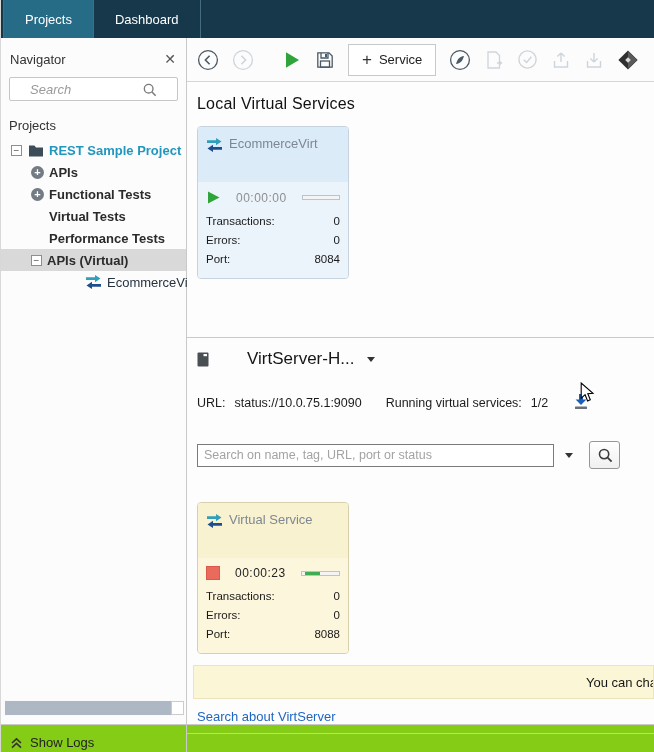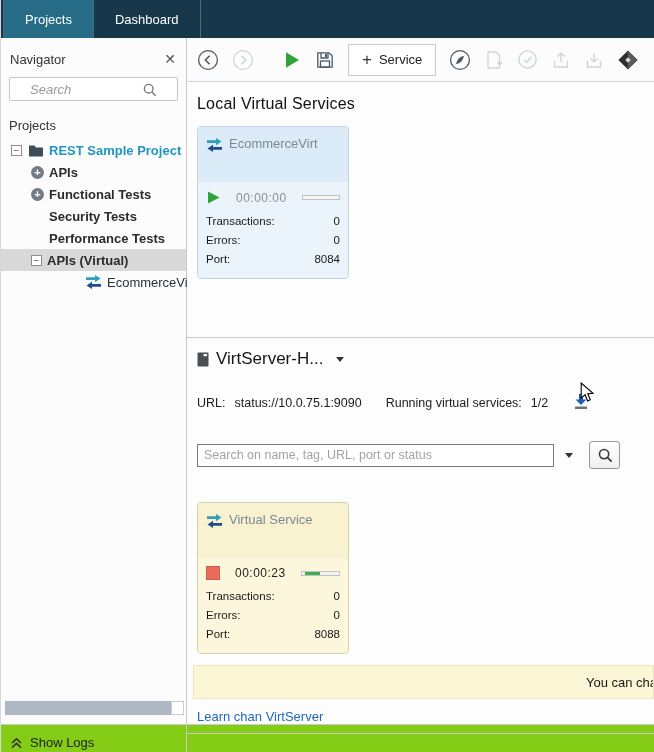--- a/index.html
+++ b/index.html
@@ -86,21 +86,21 @@
   .timer-row { display:flex; align-items:center; gap:15px; margin-bottom:10px; }
   .timer { font-size:12px; color:#8f8f8f; letter-spacing:0.5px; }
   .timer.dark { color:#222; }
   .stop-sq { width:14px; height:14px; background:#ea6a5b; border:1px solid #d9594b; flex:none; }
   .progress { flex:1; height:5px; background:#f4f4f4; border:1px solid #c2c2c2; position:relative; }
   .progress .fill { position:absolute; left:8%; top:0; height:100%; width:40%; background:#3fae53; }
   .stat-row { display:flex; justify-content:space-between; font-size:11.5px; color:#1a1a1a; margin:7px 0; }
   
   .hdiv { border-top:1px solid #c9c9c9; margin-left:-10px; }
   .vs-header { display:flex; align-items:center; gap:7px; margin:11px 0 0 0; }
-  .vs-title { font-size:17px; color:#161616; }
+  .vs-title { font-size:17px; color:#161616;margin-left:31px; }
   .caret { width:0; height:0; border-left:4.5px solid transparent; border-right:4.5px solid transparent; border-top:5px solid #333; margin-left:6px; }
   .vs-info { display:flex; align-items:flex-end; margin-top:24px; font-size:12.5px; color:#1c1c1c; }
   .vs-info .lab { color:#1c1c1c; }
   .vs-info .val { margin-left:9px; }
   .gap28 { width:24px; }
   .searchrow { display:flex; align-items:center; margin-top:31px; }
   .vs-search {
     width:357px; height:23px; border:1px solid #7b7b7b; background:#fff; padding:10px 6px;
     font-family:"Liberation Sans",sans-serif; font-size:12.5px; color:#333; outline:none;
   }
@@ -158,21 +158,21 @@
       </div>
       <div class="tree-row ind30">
         <span class="pluscircle">+</span>
         <span class="lbl">APIs</span>
       </div>
       <div class="tree-row ind30">
         <span class="pluscircle">+</span>
         <span class="lbl">Functional Tests</span>
       </div>
       <div class="tree-row ind44">
-        <span class="lbl">Security Tests</span>
+        <span class="lbl">Virtual Tests</span>
       </div>
       <div class="tree-row ind44">
         <span class="lbl">Performance Tests</span>
       </div>
       <div class="tree-row sel ind30">
         <span class="expander">−</span>
         <span class="lbl">APIs (Virtual)</span>
       </div>
       <div class="tree-row leaf ind84">
         <svg width="17" height="14" viewBox="0 0 17 14" style="flex:none">
@@ -369,21 +369,21 @@
             <span>Port:</span>
             <span>8088</span>
           </div>
         </div>
       </div>
 
       <div class="notif">
         <span class="notif-text">You can chan</span>
       </div>
 
-      <a class="learn-link">Learn chan VirtServer</a>
+      <a class="learn-link">Search about VirtServer</a>
 
       <div class="hdiv after-link-div"></div>
     </div>
   </div>
 </div>
 
 <div class="statusbar">
   <div class="status-left">
     <svg width="13" height="12" viewBox="0 0 13 12">
       <path d="M2 6 L6.5 1.8 L11 6 M2 10.6 L6.5 6.4 L11 10.6" fill="none" stroke="#333" stroke-width="1.6"></path>

